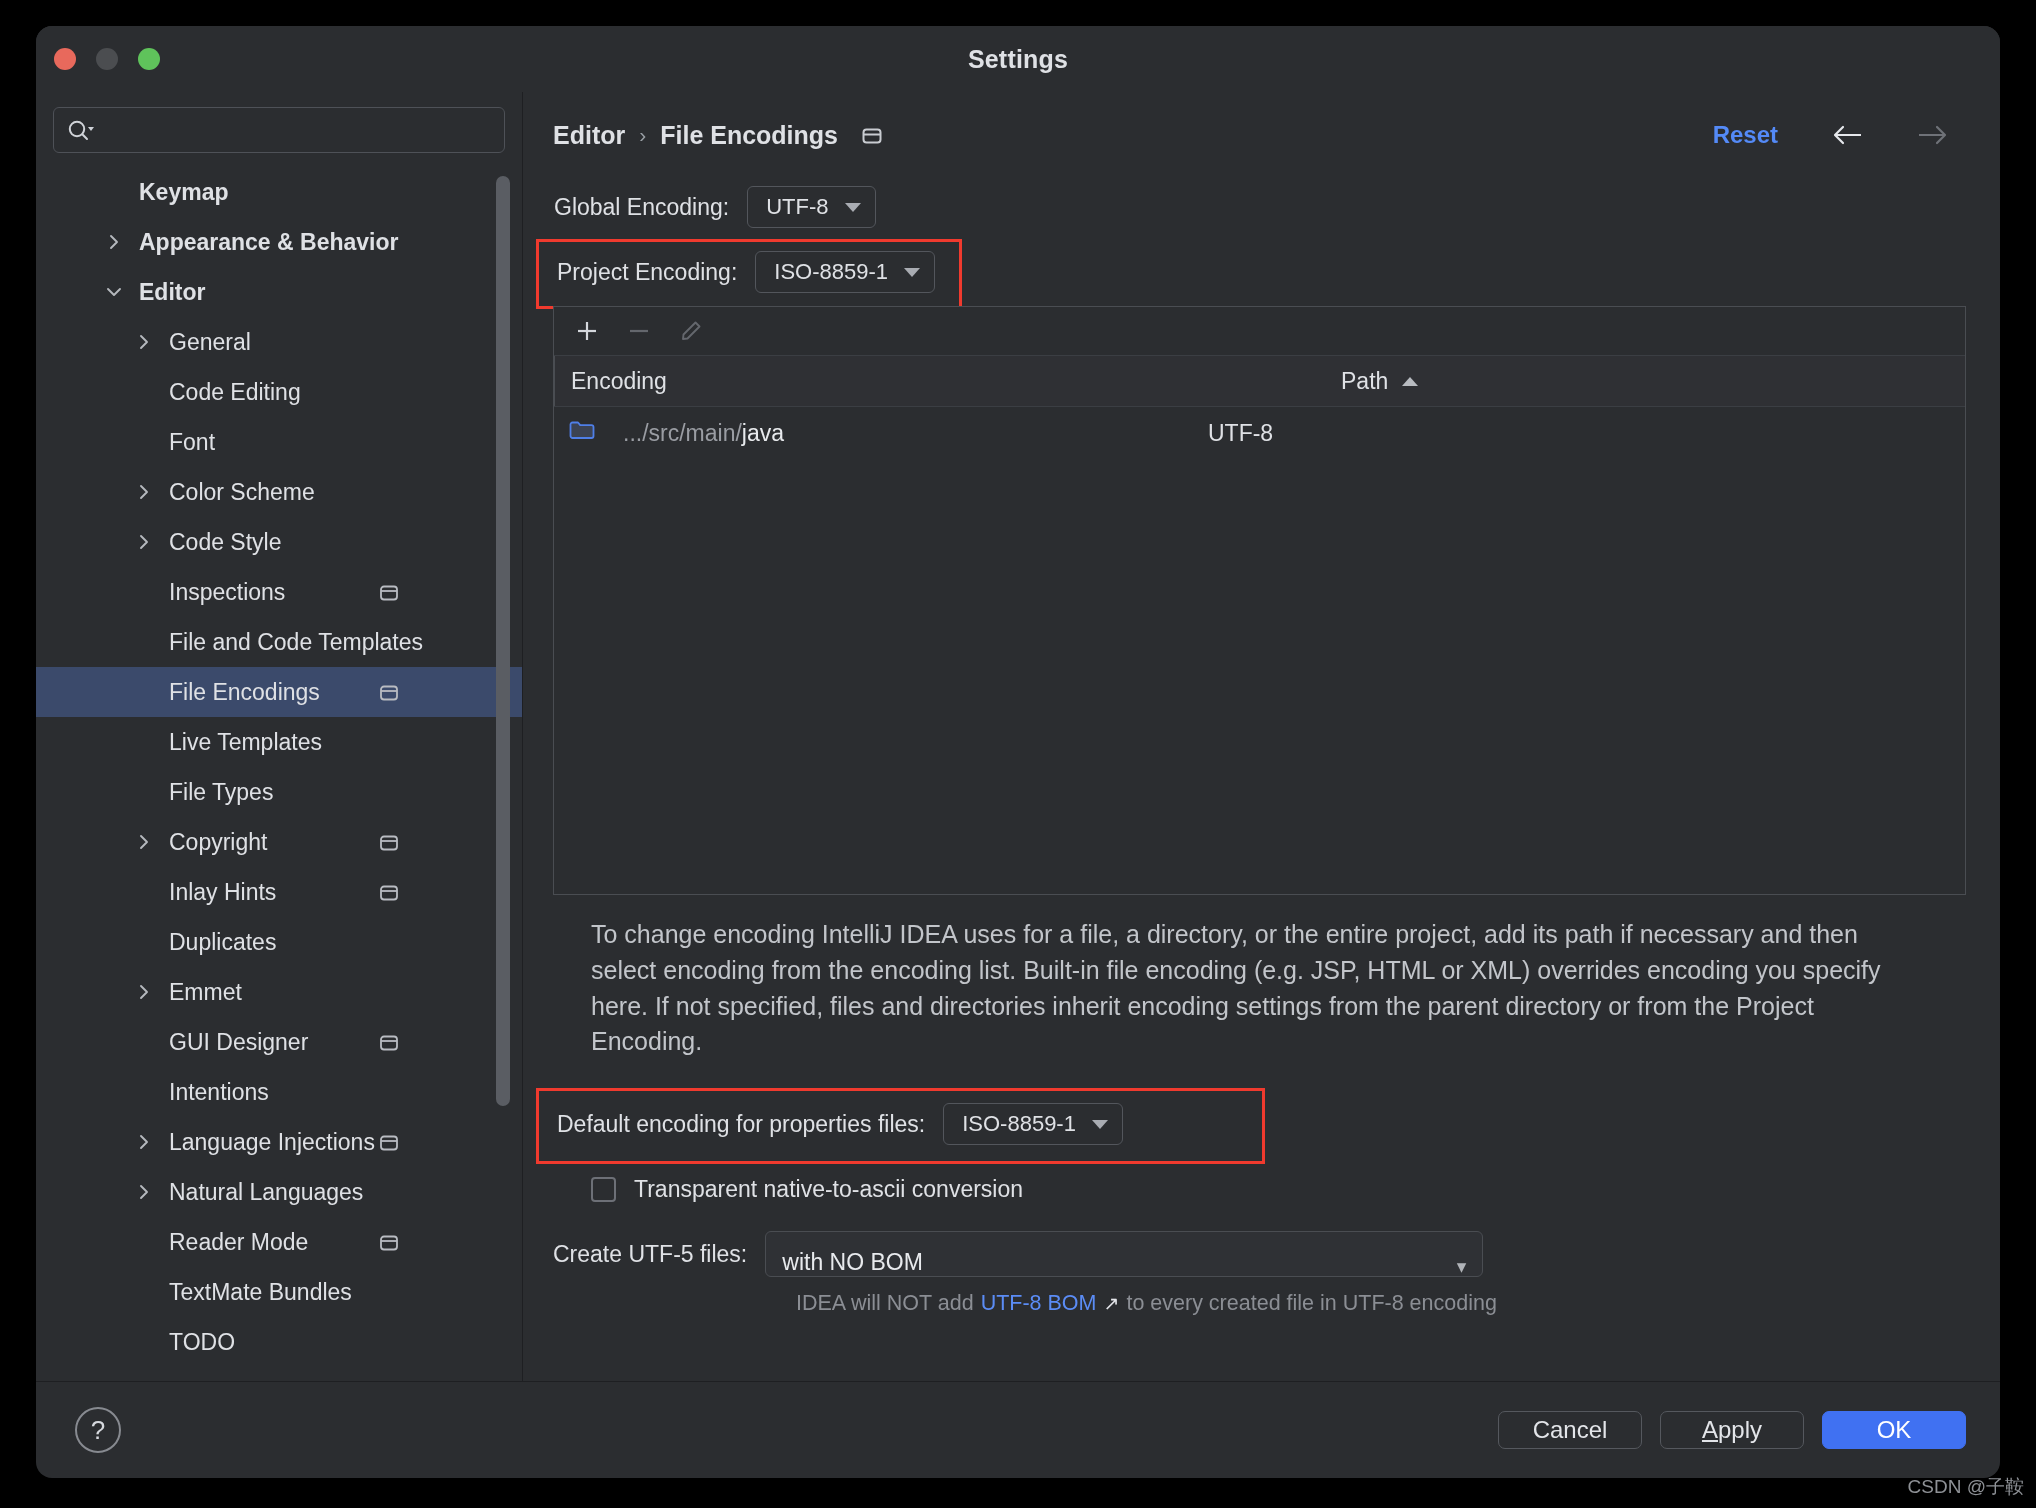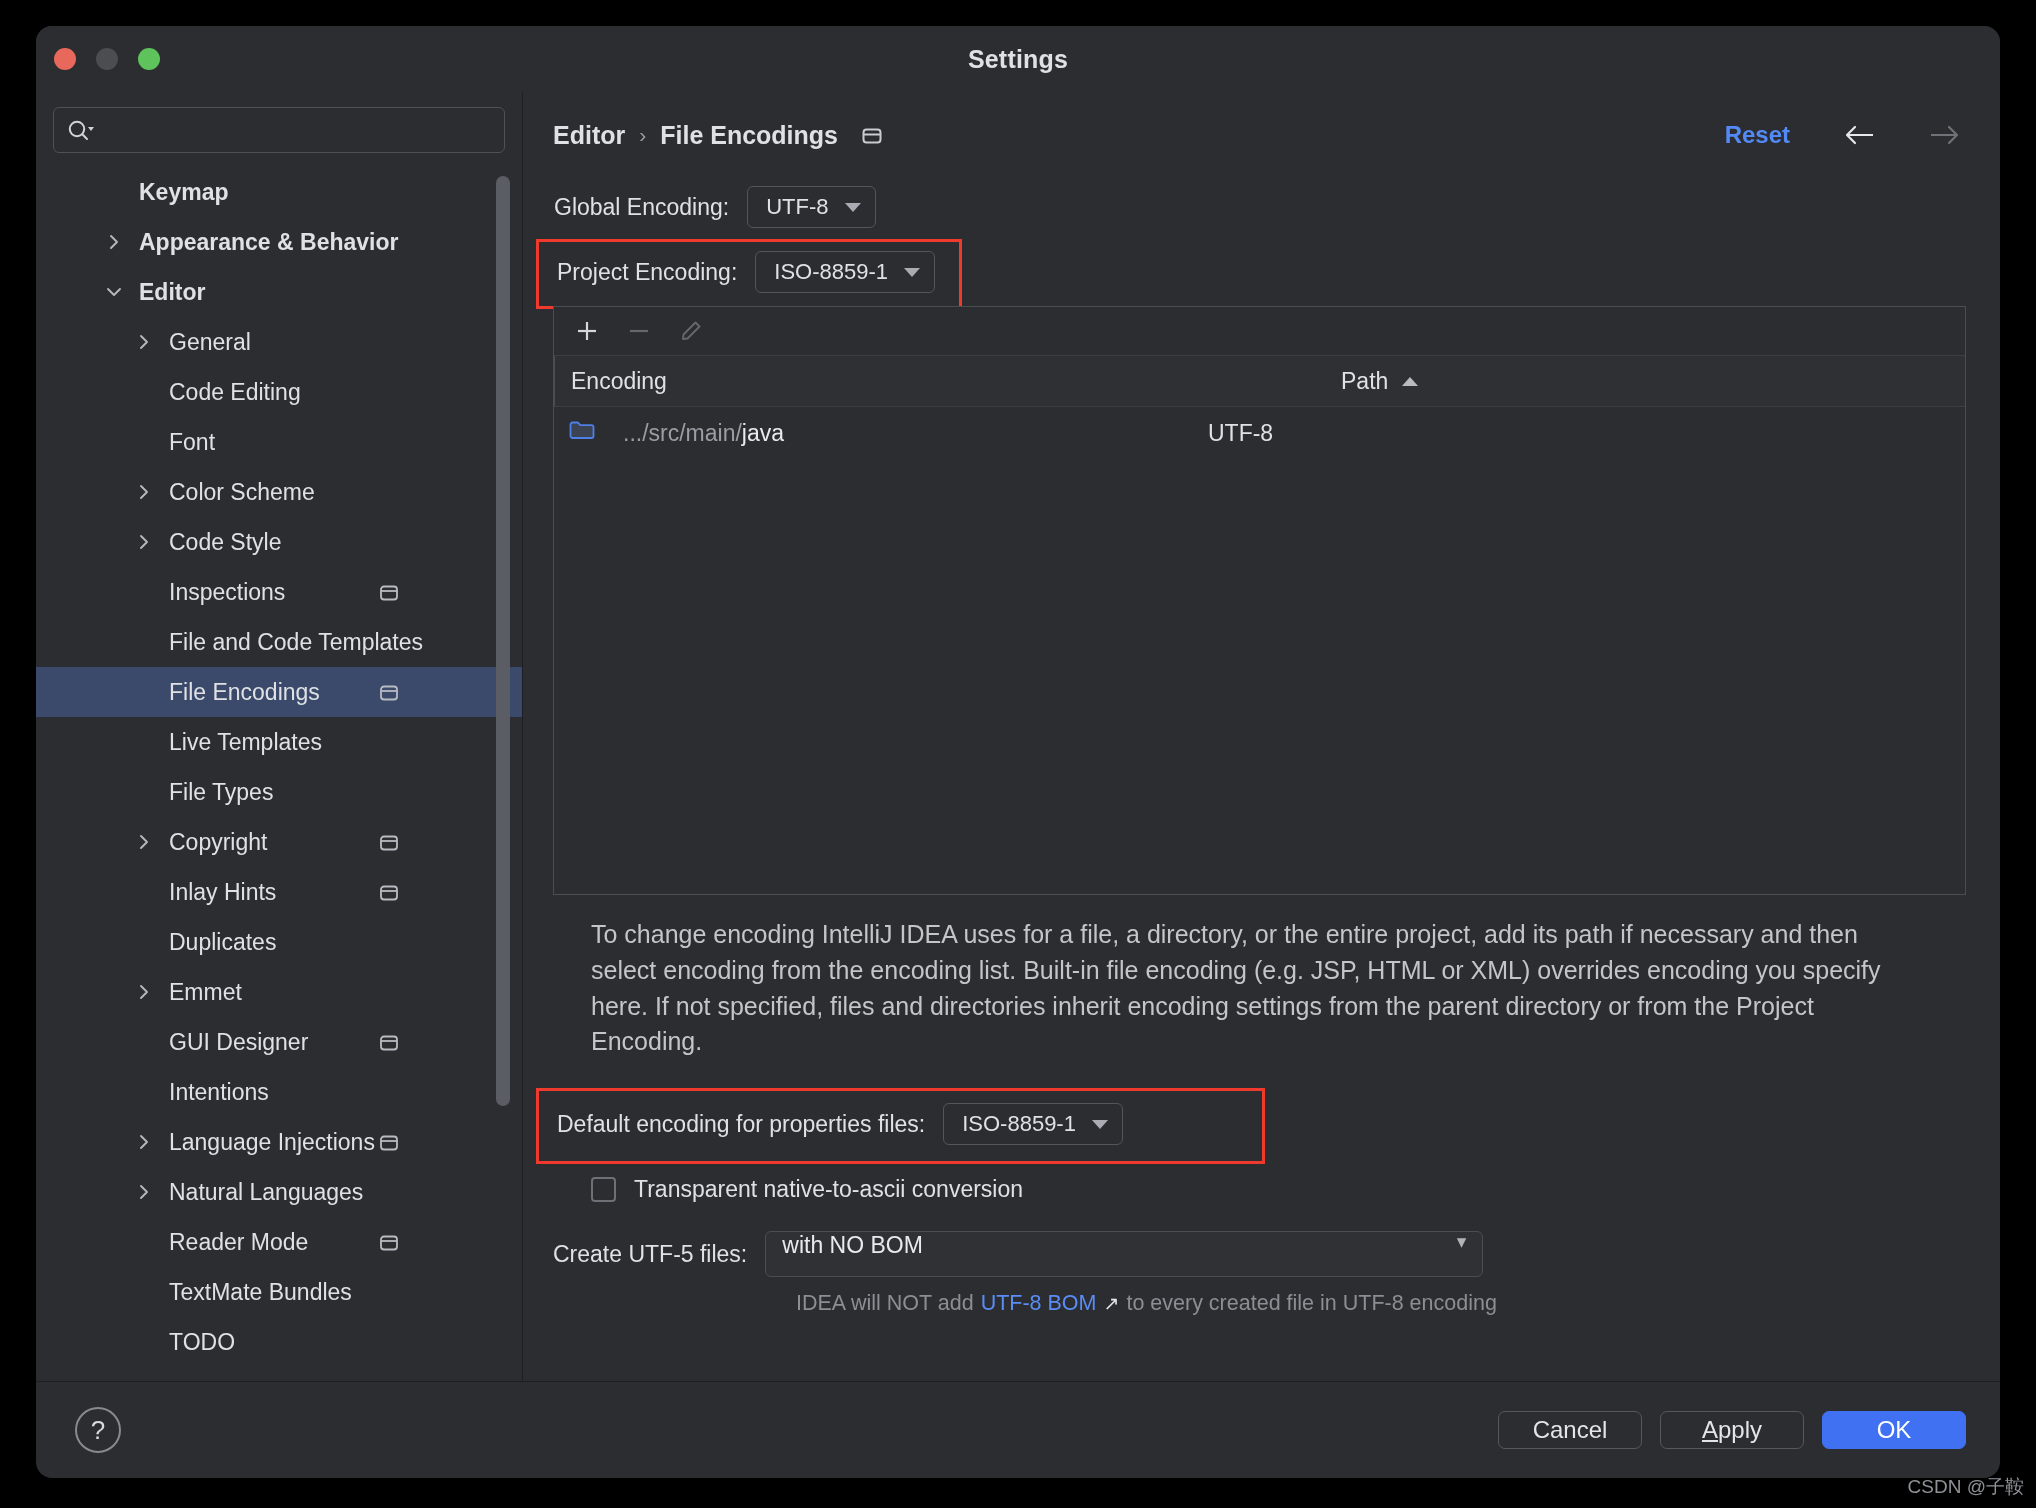--- a/index.html
+++ b/index.html
@@ -150,21 +150,21 @@
     align-items: center;
     position: relative;
   }
   .crumbs {
     display: flex; align-items: center; gap: 14px;
     font-size: 25px; font-weight: bold; color: #dfe1e5;
   }
   .crumb-sep { color: #9aa0a6; font-weight: normal; font-size: 21px; }
   .crumb-badge { width: 24px; height: 22px; margin-left: 8px; }
   .crumb-right {
-    position: absolute; right: 4px; top: 50%;
+    position: absolute; right: 16px; top: 50%;
     transform: translateY(-50%);
     display: flex; align-items: center; gap: 52px;
   }
   .reset-link {
     color: #548af7;
     font-size: 24px;
     font-weight: bold;
     cursor: pointer;
   }
   .nav-arrow { width: 34px; height: 26px; }
@@ -294,21 +294,21 @@
   }
 
   .createrow { margin-top: 28px; }
   .wide-select {
     flex: 0 0 718px;
     height: 46px;
     border: 1px solid #4a4d52;
     border-radius: 6px;
     background: #32343899;
     display: flex;
-    align-items: flex-start;
+    align-items: flex-end;
     justify-content: space-between;
     padding: 0 16px 0 16px;
     color: #e8eaed;
     font-size: 23px;
     cursor: pointer;
   }
   .chev {
     color: #b0b3b8;
     font-size: 19px;
     line-height: 1;

